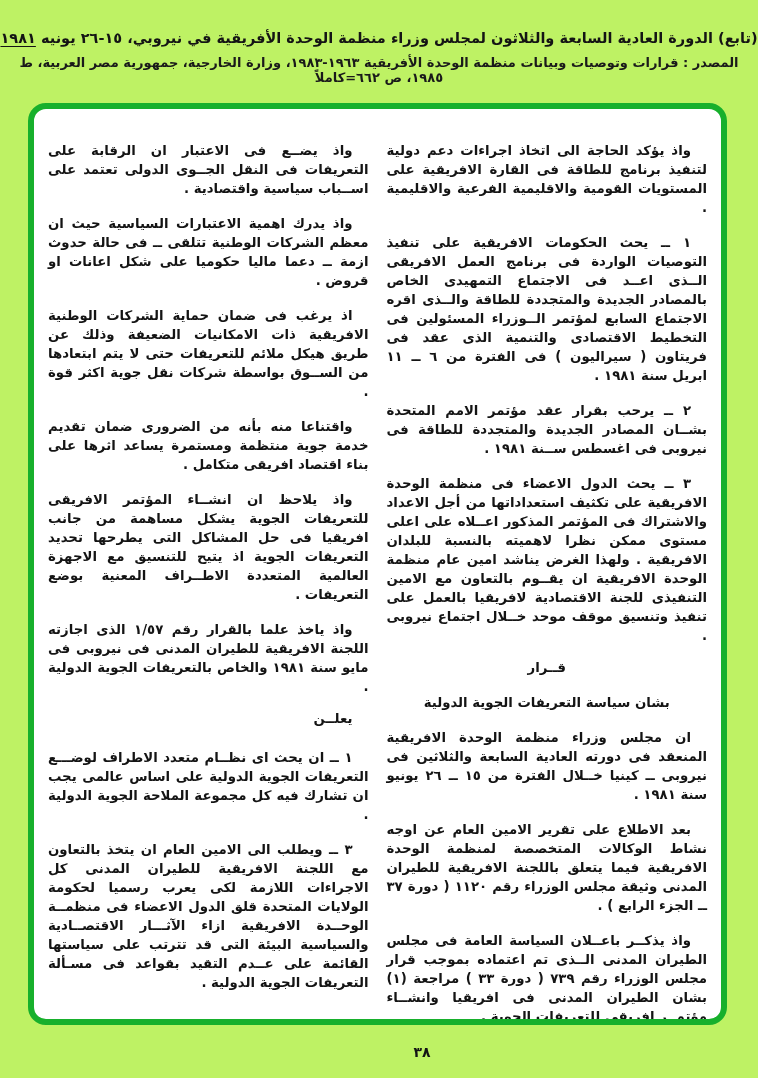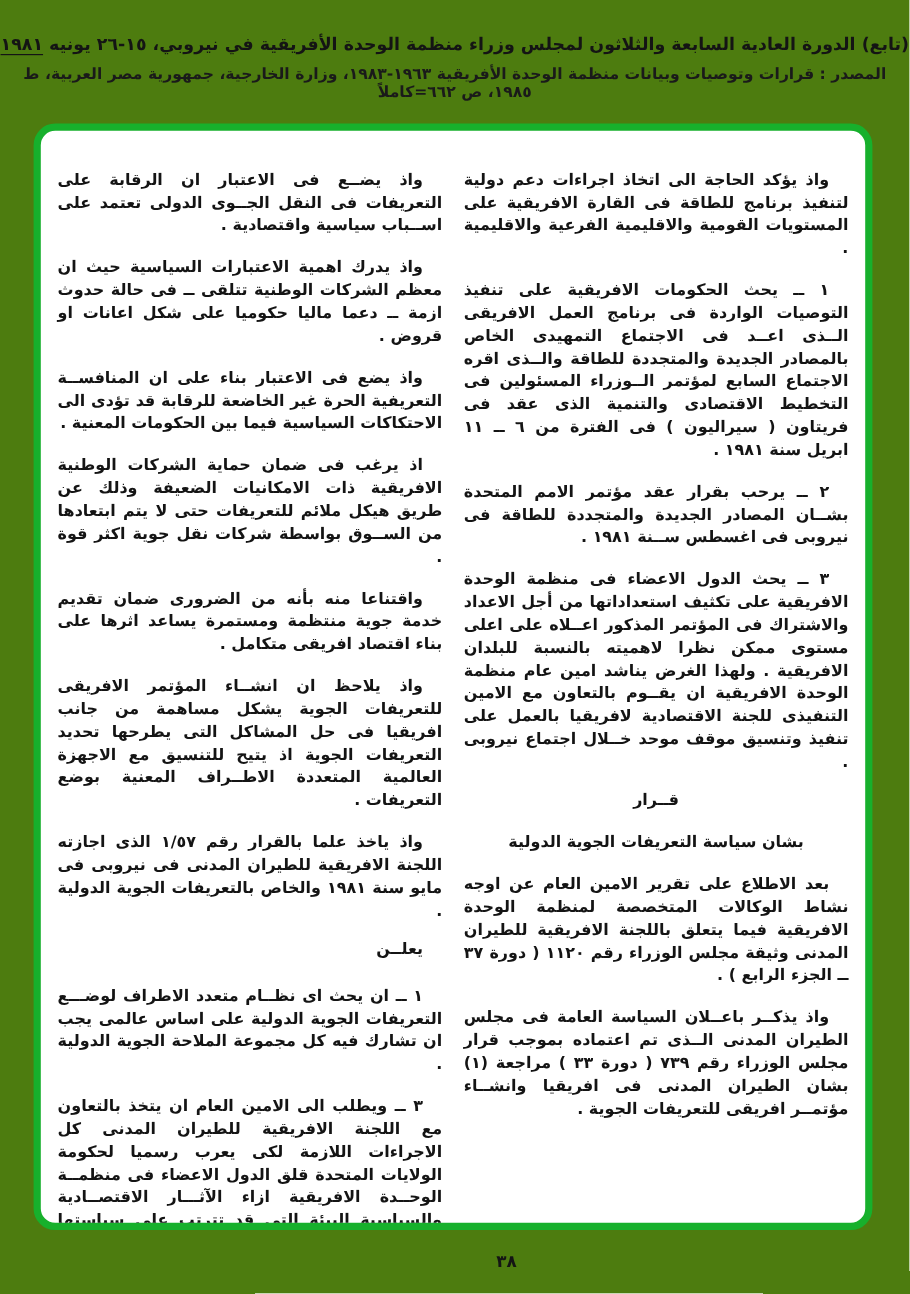--- a/index.html
+++ b/index.html
@@ -3,21 +3,21 @@
 <meta charset="utf-8">
 <style>
   html,body{margin:0;padding:0;}
   body{
     width:758px;height:1078px;
     background:#ffffff;
     font-family:"DejaVu Sans",sans-serif;
     color:#141414;
     -webkit-font-smoothing:antialiased;
   }
-  .page{position:relative;width:758px;height:1078px;background:#4d7c0f;overflow:hidden;}
+  .page{position:relative;width:758px;height:1078px;background:#bef264;overflow:hidden;}
 
   
   .header{position:absolute;top:28px;left:0;width:100%;text-align:center;direction:rtl;}
   .doc-title{font-size:14.5px;font-weight:bold;letter-spacing:0;line-height:1.4;}
   .doc-title .year{text-decoration:underline;text-underline-offset:3px;}
   .doc-source{font-size:13px;font-weight:bold;margin-top:7px;color:#1a1a1a;}
 
   
   .green-box{
     position:absolute;left:28px;top:103px;
@@ -95,29 +95,29 @@
 
   <div class="green-box">
 
     <div class="col">
       <p>واذ يؤكد الحاجة الى اتخاذ اجراءات دعم دولية لتنفيذ برنامج للطاقة فى القارة الافريقية على المستويات القومية والاقليمية الفرعية والاقليمية .</p>
       <p>١ ــ يحث الحكومات الافريقية على تنفيذ التوصيات الواردة فى برنامج العمل الافريقى الــذى اعــد فى الاجتماع التمهيدى الخاص بالمصادر الجديدة والمتجددة للطاقة والــذى اقره الاجتماع السابع لمؤتمر الــوزراء المسئولين فى التخطيط الاقتصادى والتنمية الذى عقد فى فريتاون ( سيراليون ) فى الفترة من ٦ ــ ١١ ابريل سنة ١٩٨١ .</p>
       <p>٢ ــ يرحب بقرار عقد مؤتمر الامم المتحدة بشــان المصادر الجديدة والمتجددة للطاقة فى نيروبى فى اغسطس ســنة ١٩٨١ .</p>
       <p>٣ ــ يحث الدول الاعضاء فى منظمة الوحدة الافريقية على تكثيف استعداداتها من أجل الاعداد والاشتراك فى المؤتمر المذكور اعــلاه على اعلى مستوى ممكن نظرا لاهميته بالنسبة للبلدان الافريقية . ولهذا الغرض يناشد امين عام منظمة الوحدة الافريقية ان يقــوم بالتعاون مع الامين التنفيذى للجنة الاقتصادية لافريقيا بالعمل على تنفيذ وتنسيق موقف موحد خــلال اجتماع نيروبى .</p>
       <p class="res-title">قــرار</p>
       <p class="res-subject">بشان سياسة التعريفات الجوية الدولية</p>
+      <p>ان مجلس وزراء منظمة الوحدة الافريقية المنعقد فى دورته العادية السابعة والثلاثين فى نيروبى ــ كينيا خــلال الفترة من ١٥ ــ ٢٦ يونيو سنة ١٩٨١ .</p>
       <p>بعد الاطلاع على تقرير الامين العام عن اوجه نشاط الوكالات المتخصصة لمنظمة الوحدة الافريقية فيما يتعلق باللجنة الافريقية للطيران المدنى وثيقة مجلس الوزراء رقم ١١٢٠ ( دورة ٣٧ ــ الجزء الرابع ) .</p>
       <p>واذ يذكــر باعــلان السياسة العامة فى مجلس الطيران المدنى الــذى تم اعتماده بموجب قرار مجلس الوزراء رقم ٧٣٩ ( دورة ٣٣ ) مراجعة (١) بشان الطيران المدنى فى افريقيا وانشــاء مؤتمــر افريقى للتعريفات الجوية .</p>
 
     </div>
 
     <div class="col">
       <p>واذ يضــع فى الاعتبار ان الرقابة على التعريفات فى النقل الجــوى الدولى تعتمد على اســباب سياسية واقتصادية .</p>
       <p>واذ يدرك اهمية الاعتبارات السياسية حيث ان معظم الشركات الوطنية تتلقى ــ فى حالة حدوث ازمة ــ دعما ماليا حكوميا على شكل اعانات او قروض .</p>
-      <p>واذ يضع فى الاعتبار بناء على ان المنافســة التعريفية الحرة غير الخاضعة للرقابة قد تؤدى الى الاحتكاكات السياسية فيما بين الحكومات المعنية .</p>
       <p>اذ يرغب فى ضمان حماية الشركات الوطنية الافريقية ذات الامكانيات الضعيفة وذلك عن طريق هيكل ملائم للتعريفات حتى لا يتم ابتعادها من الســوق بواسطة شركات نقل جوية اكثر قوة .</p>
       <p>واقتناعا منه بأنه من الضرورى ضمان تقديم خدمة جوية منتظمة ومستمرة يساعد اثرها على بناء اقتصاد افريقى متكامل .</p>
       <p>واذ يلاحظ ان انشــاء المؤتمر الافريقى للتعريفات الجوية يشكل مساهمة من جانب افريقيا فى حل المشاكل التى يطرحها تحديد التعريفات الجوية اذ يتيح للتنسيق مع الاجهزة العالمية المتعددة الاطــراف المعنية بوضع التعريفات .</p>
       <p>واذ ياخذ علما بالقرار رقم ١/٥٧ الذى اجازته اللجنة الافريقية للطيران المدنى فى نيروبى فى مايو سنة ١٩٨١ والخاص بالتعريفات الجوية الدولية .</p>
       <p class="declare">يعلــن</p>
       <p>١ ــ ان يحث اى نظــام متعدد الاطراف لوضـــع التعريفات الجوية الدولية على اساس عالمى يجب ان تشارك فيه كل مجموعة الملاحة الجوية الدولية .</p>
       <p>٣ ــ ويطلب الى الامين العام ان يتخذ بالتعاون مع اللجنة الافريقية للطيران المدنى كل الاجراءات اللازمة لكى يعرب رسميا لحكومة الولايات المتحدة قلق الدول الاعضاء فى منظمــة الوحــدة الافريقية ازاء الآثـــار الاقتصــادية والسياسية البيئة التى قد تترتب على سياستها القائمة على عــدم التقيد بقواعد فى مسـألة التعريفات الجوية الدولية .</p>
     </div>
 
   </div>

